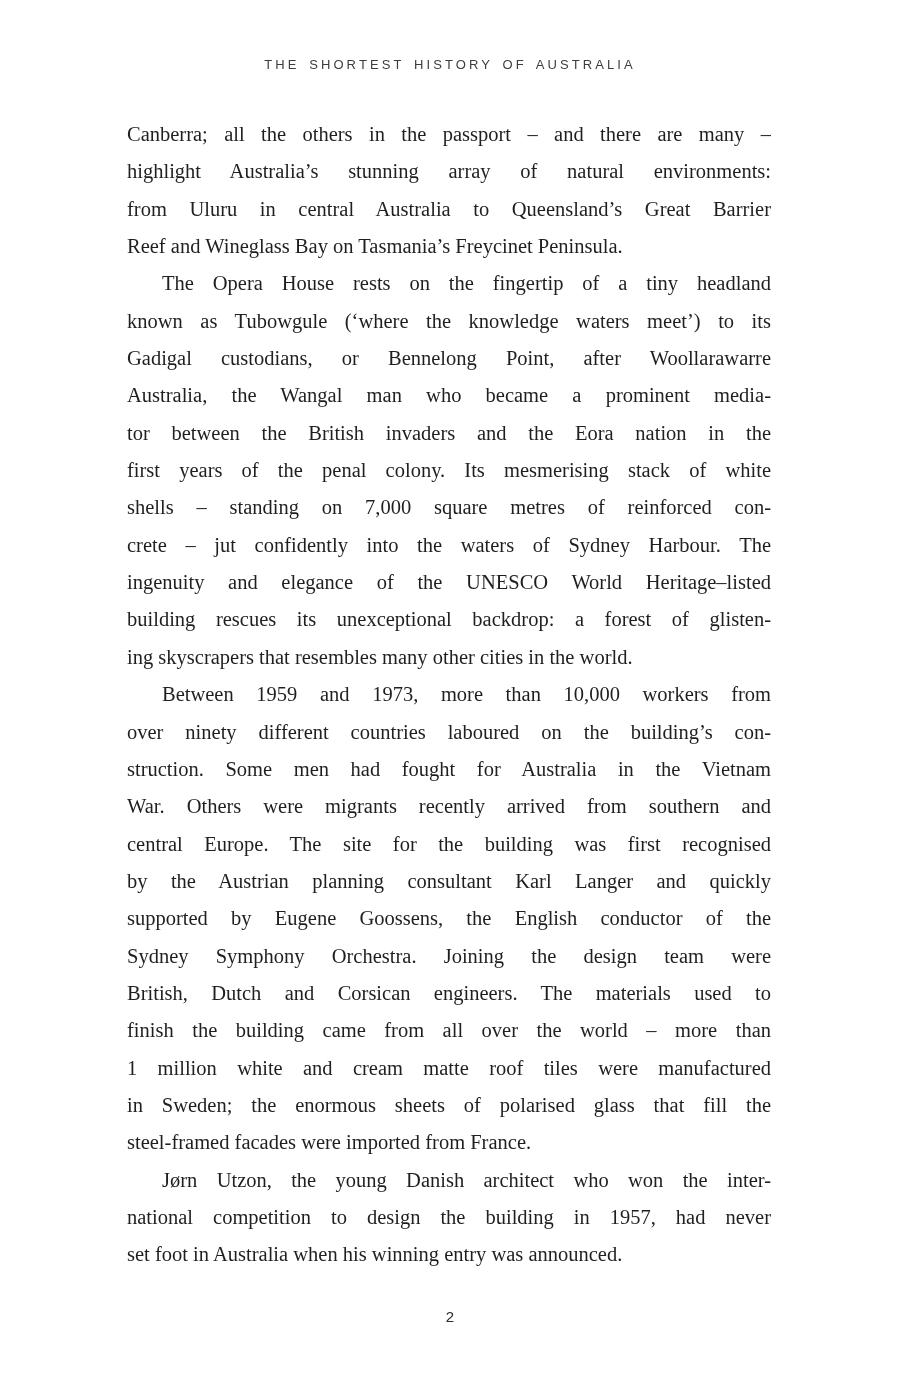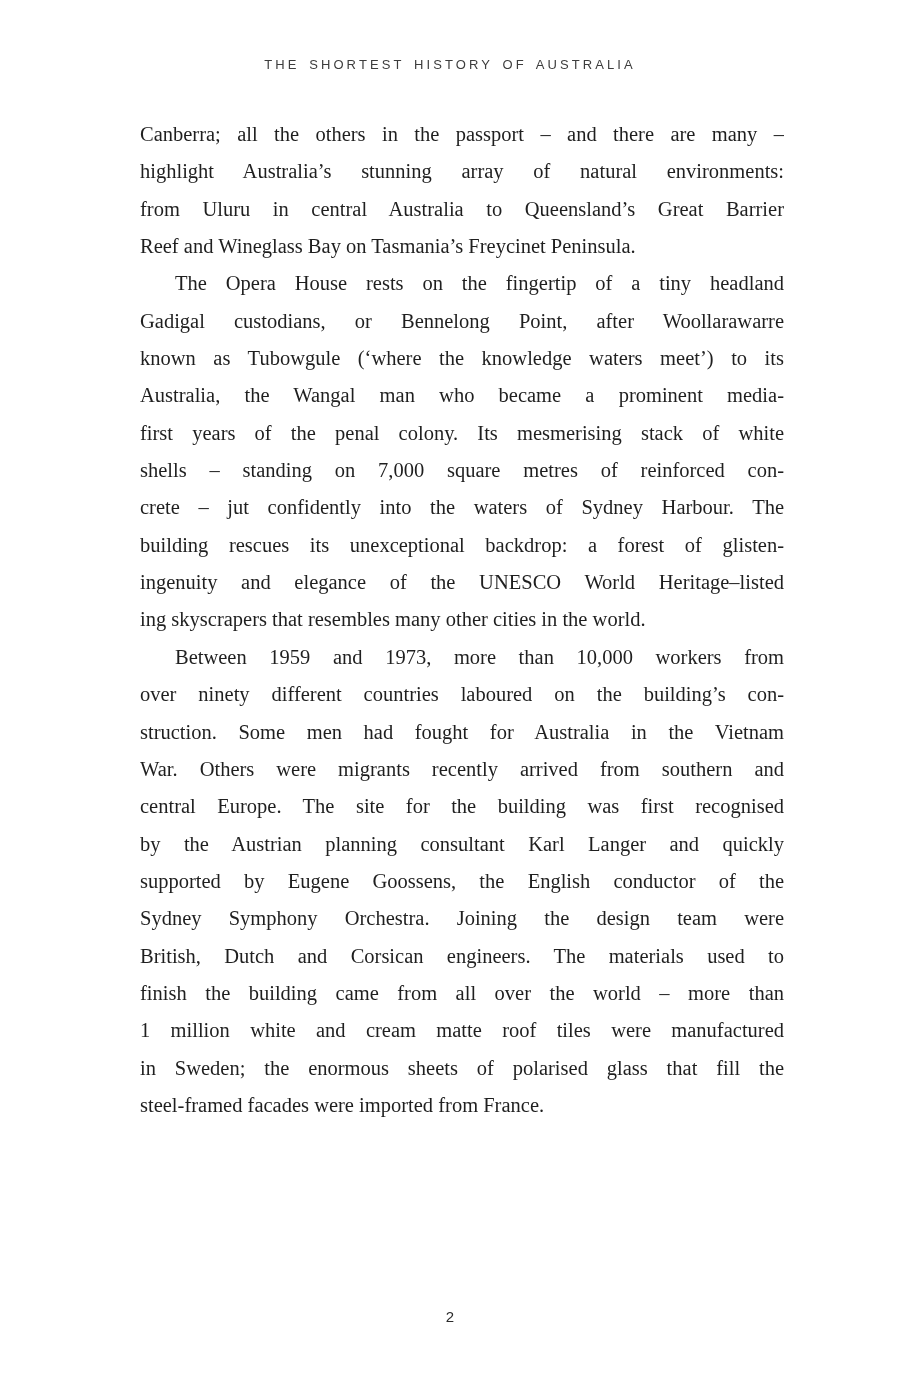--- a/index.html
+++ b/index.html
@@ -21,21 +21,21 @@
     text-align: center;
     font-family: "Liberation Sans", sans-serif;
     font-size: 13px;
     font-weight: 400;
     letter-spacing: 3.1px;
     word-spacing: 3px;
     color: #3d3d3d;
   }
   .text-block {
     position: absolute;
-    left: 140px; top: 116px;
+    left: 127px; top: 116px;
     width: 644px;
     font-size: 20.5px;
     color: #1f1f1f;
   }
   .paragraph { margin: 0; }
   .line {
     line-height: 37.35px;
     height: 37.35px;
     overflow: hidden;
     text-align: justify;
@@ -60,41 +60,47 @@
 
   <main class="text-block">
       <div class="paragraph">
         <div class="line">Canberra; all the others in the passport – and there are many –</div>
         <div class="line">highlight Australia’s stunning array of natural environments:</div>
         <div class="line">from Uluru in central Australia to Queensland’s Great Barrier</div>
         <div class="line plast">Reef and Wineglass Bay on Tasmania’s Freycinet Peninsula.</div>
       </div>
       <div class="paragraph">
         <div class="line indent">The Opera House rests on the fingertip of a tiny headland</div>
+        <div class="line">known as Tubowgule (‘where the knowledge waters meet’) to its</div>
         <div class="line">Gadigal custodians, or Bennelong Point, after Woollarawarre</div>
-        <div class="line">known as Tubowgule (‘where the knowledge waters meet’) to its</div>
         <div class="line">Australia, the Wangal man who became a prominent media-</div>
+        <div class="line">tor between the British invaders and the Eora nation in the</div>
         <div class="line">first years of the penal colony. Its mesmerising stack of white</div>
         <div class="line">shells – standing on 7,000 square metres of reinforced con-</div>
         <div class="line">crete – jut confidently into the waters of Sydney Harbour. The</div>
+        <div class="line">ingenuity and elegance of the UNESCO World Heritage–listed</div>
         <div class="line">building rescues its unexceptional backdrop: a forest of glisten-</div>
-        <div class="line">ingenuity and elegance of the UNESCO World Heritage–listed</div>
         <div class="line plast">ing skyscrapers that resembles many other cities in the world.</div>
       </div>
       <div class="paragraph">
         <div class="line indent">Between 1959 and 1973, more than 10,000 workers from</div>
         <div class="line">over ninety different countries laboured on the building’s con-</div>
         <div class="line">struction. Some men had fought for Australia in the Vietnam</div>
         <div class="line">War. Others were migrants recently arrived from southern and</div>
         <div class="line">central Europe. The site for the building was first recognised</div>
         <div class="line">by the Austrian planning consultant Karl Langer and quickly</div>
         <div class="line">supported by Eugene Goossens, the English conductor of the</div>
         <div class="line">Sydney Symphony Orchestra. Joining the design team were</div>
         <div class="line">British, Dutch and Corsican engineers. The materials used to</div>
         <div class="line">finish the building came from all over the world – more than</div>
         <div class="line">1 million white and cream matte roof tiles were manufactured</div>
         <div class="line">in Sweden; the enormous sheets of polarised glass that fill the</div>
         <div class="line plast">steel-framed facades were imported from France.</div>
       </div>
+      <div class="paragraph">
+        <div class="line indent">Jørn Utzon, the young Danish architect who won the inter-</div>
+        <div class="line">national competition to design the building in 1957, had never</div>
+        <div class="line plast">set foot in Australia when his winning entry was announced.</div>
+      </div>
     </main>
 
   <div class="page-number">2</div>
 </div>
 
 </body></html>

